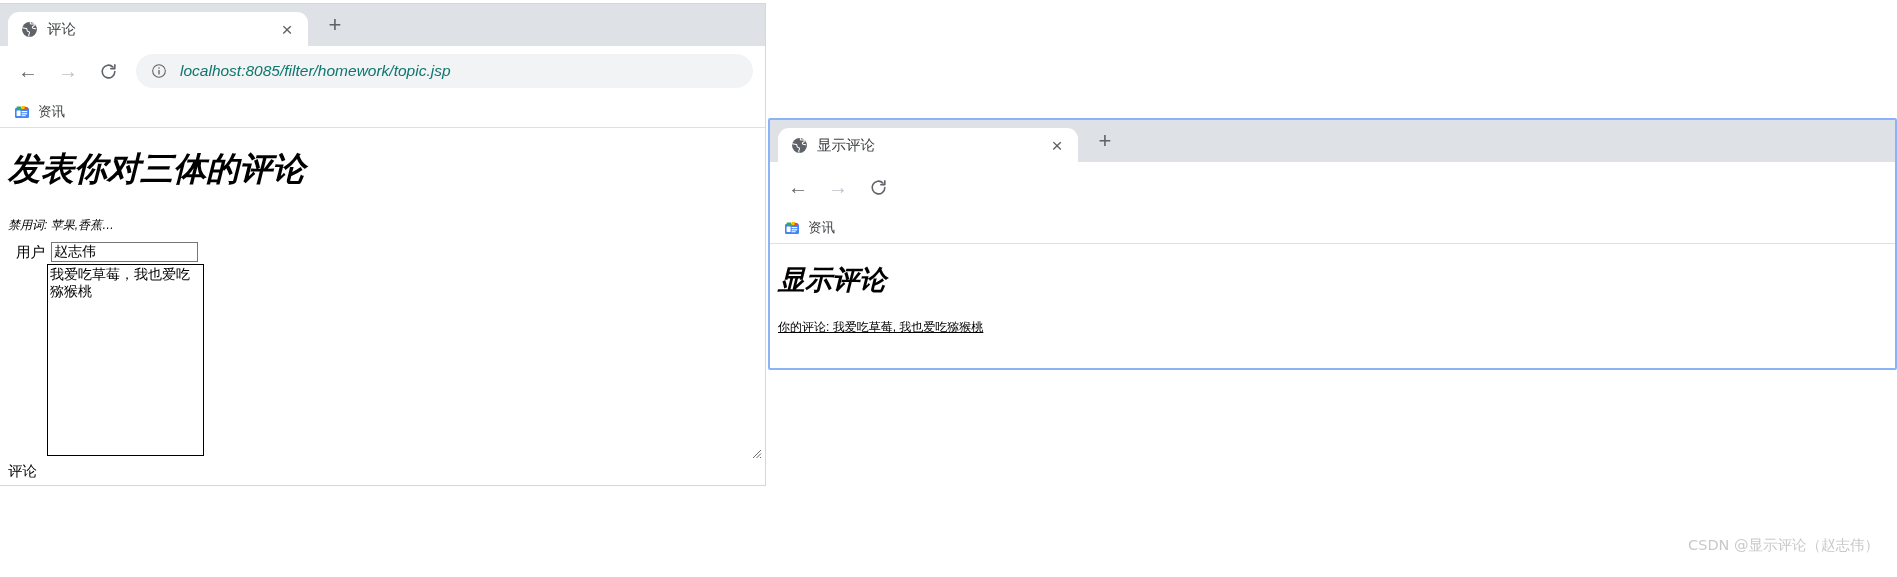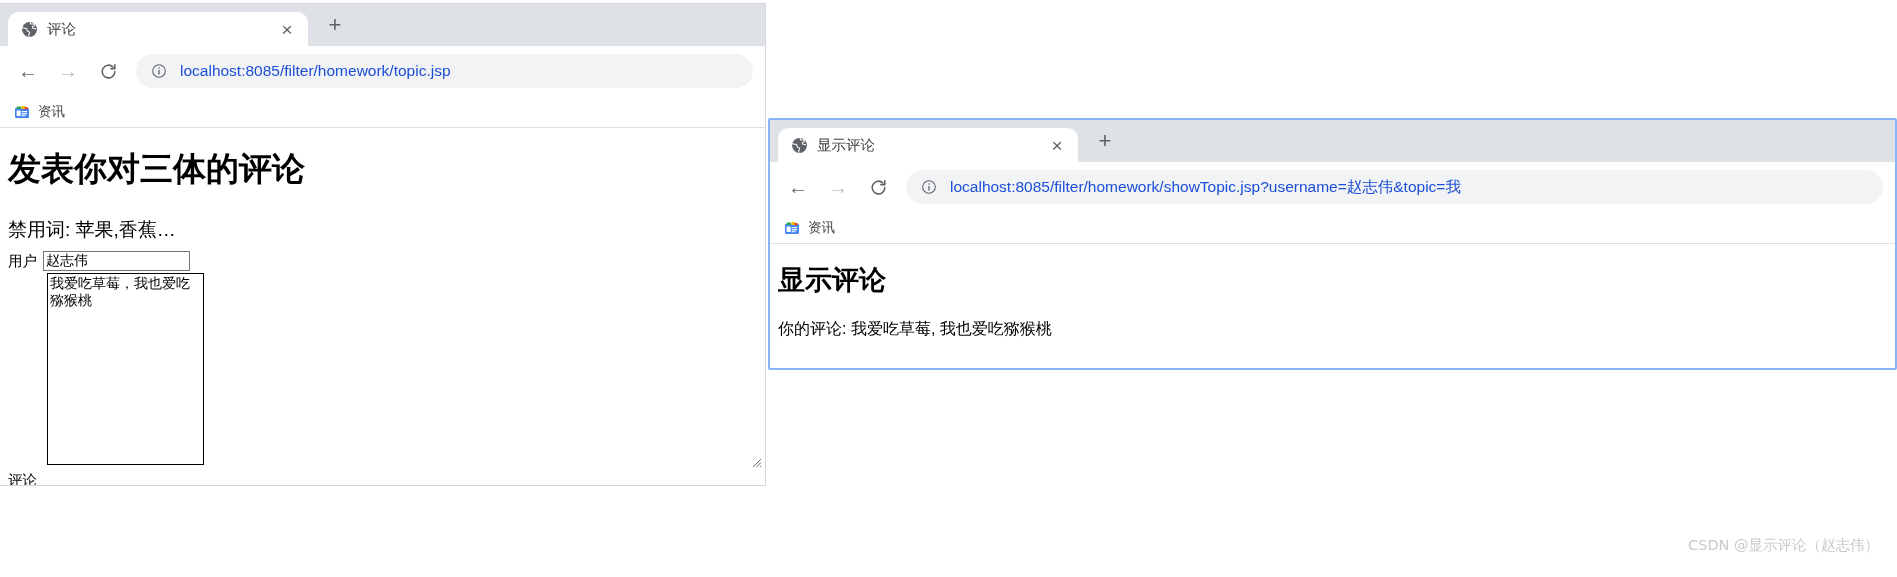--- a/index.html
+++ b/index.html
@@ -53,22 +53,22 @@
   }
   .omnibox {
     flex: 1 1 auto;
     background: #f1f3f4;
     border-radius: 100px;
     display: flex; align-items: center;
     overflow: hidden;
   }
   .omnibox-info { flex: none; display: flex; align-items: center; justify-content: center; }
   .omnibox-url {
-    color: #1d4ed8;
-    white-space: nowrap; overflow: hidden;
+    color: #0f766e;
+    white-space: nowrap; overflow: hidden; font-style: italic;
   }
 
   .win-bookmarks {
     background: #fff;
     display: flex; align-items: center;
     border-bottom: 1px solid #e0e0e0;
   }
   .bm {
     display: flex; align-items: center;
     color: #3c4043;
@@ -76,20 +76,21 @@
   .bm-icon { flex: none; position: relative; }
 
   .win-content { background: #fff; overflow: hidden; }
 
   
   .page-h1 {
     font-weight: bold;
     color: #000;
     margin: 0;
     font-family: "DejaVu Sans", "Liberation Sans", sans-serif;
+    font-style: italic;
   }
   .page-text { color: #000; margin: 0; }
 
   .form-row { display: flex; align-items: flex-start; }
   .form-label { color: #000; flex: none; }
   .txt-input {
     border: 1px solid #767676;
     background: #fff;
     color: #000;
     font-family: "DejaVu Sans", "Liberation Sans", sans-serif;
@@ -177,23 +178,23 @@
           </svg>
         </span>
         <span style="font-size:13.5px;">资讯</span>
       </div>
     </div>
 
     <div class="win-content" style="width:765px; height:357px; padding:0;">
 
       <h1 class="page-h1" style="font-size:33px; margin:22px 0 0 8px; line-height:1.15;">发表你对三体的评论</h1>
 
-      <p class="page-text" style="font-size:19px; margin:29px 0 8px 8px;">禁用词: 苹果,香蕉…</p>
-
-      <div class="form-row" style="margin:6px 0 0 8px;">
+      <p class="page-text" style="font-size:12px; margin:29px 0 8px 8px;font-style:italic;">禁用词: 苹果,香蕉…</p>
+
+      <div class="form-row" style="margin:6px 0 0 16px;">
         <span class="form-label" style="font-size:14.5px; line-height:20px; margin-right:6px;">用户</span>
         <input class="txt-input" type="text" style="width: 147px; height: 20px; font-size: 14px;" value="赵志伟">
       </div>
 
       <div style="position:relative; margin:2px 0 0 47px;">
         <textarea class="txt-area" style="width: 157px; height: 192px; font-size: 14px; line-height: 17px;">我爱吃草莓，我也爱吃猕猴桃</textarea>
         <span class="resize-grip" style="right:3px; bottom:5px; width:10px; height:10px;">
           <svg width="10" height="10" viewBox="0 0 10 10">
             <path d="M9 1 L1 9 M9 4.5 L4.5 9 M9 8 L8 9" stroke="#6b6b6b" stroke-width="1" fill="none"></path>
           </svg>
@@ -223,30 +224,20 @@
     </div>
 
     <div class="win-toolbar" style="height:50px; width:1125px; padding:0 12px;">
       <div class="nav-btn" style="width:32px; height:32px; font-size:20px; color:#5f6368;">←</div>
       <div class="nav-btn" style="width:32px; height:32px; font-size:20px; color:#bdc1c6; margin-left:8px;">→</div>
       <div class="nav-btn" style="width:32px; height:32px; margin-left:8px;">
         <svg width="19" height="19" viewBox="0 0 24 24">
           <path d="M20 12a8 8 0 1 1-2.4-5.7" stroke="#5f6368" stroke-width="2" fill="none" stroke-linecap="round"></path>
           <path d="M20 3.4V8.4h-5" stroke="#5f6368" stroke-width="2" fill="none" stroke-linecap="round" stroke-linejoin="round"></path>
         </svg>
-      </div>
-      <div class="omnibox" style="height:34px; margin-left:12px; padding:0 14px;">
-        <span class="omnibox-info" style="width:18px; height:18px; margin-right:12px;">
-          <svg width="16" height="16" viewBox="0 0 24 24">
-            <circle cx="12" cy="12" r="9.5" stroke="#5f6368" stroke-width="1.6" fill="none"></circle>
-            <circle cx="12" cy="7.6" r="1.15" fill="#5f6368"></circle>
-            <rect x="11" y="10.4" width="2" height="7" rx="1" fill="#5f6368"></rect>
-          </svg>
-        </span>
-        <span class="omnibox-url" style="font-size:15.5px;">localhost:8085/filter/homework/showTopic.jsp?username=赵志伟&amp;topic=我</span>
       </div>
     </div>
 
     <div class="win-bookmarks" style="height:32px; width:1125px; padding:0 14px;">
       <div class="bm">
         <span class="bm-icon" style="width:16px; height:16px; margin-right:8px;">
           <svg width="16" height="16" viewBox="0 0 16 16">
             <rect x="1" y="4" width="14" height="10" rx="1.2" fill="#4285f4"></rect>
             <rect x="2.6" y="2.4" width="4.5" height="2.6" rx="0.6" fill="#34a853"></rect>
             <rect x="7.4" y="2.0" width="4.0" height="3.0" rx="0.6" fill="#fbbc05"></rect>
@@ -256,19 +247,19 @@
             <rect x="7.6" y="9.2" width="5.6" height="1.2" fill="#ffffff"></rect>
             <rect x="7.6" y="11.2" width="4.0" height="1.0" fill="#ffffff"></rect>
           </svg>
         </span>
         <span style="font-size:13.5px;">资讯</span>
       </div>
     </div>
 
     <div class="win-content" style="width:1125px; height:124px;">
       <h1 class="page-h1" style="font-size:27px; margin:20px 0 0 8px; line-height:1.15;">显示评论</h1>
-      <p class="page-text" style="font-size:16px; margin:24px 0 0 8px;">你的评论: 我爱吃草莓, 我也爱吃猕猴桃</p>
+      <p class="page-text" style="font-size:12px; margin:24px 0 0 8px;text-decoration:underline;">你的评论: 我爱吃草莓, 我也爱吃猕猴桃</p>
     </div>
   </div>
 
   <div class="watermark" style="right:18px; bottom:22px; font-size:14.5px;">CSDN @显示评论（赵志伟）</div>
 
 </div>
 
 </body></html>

